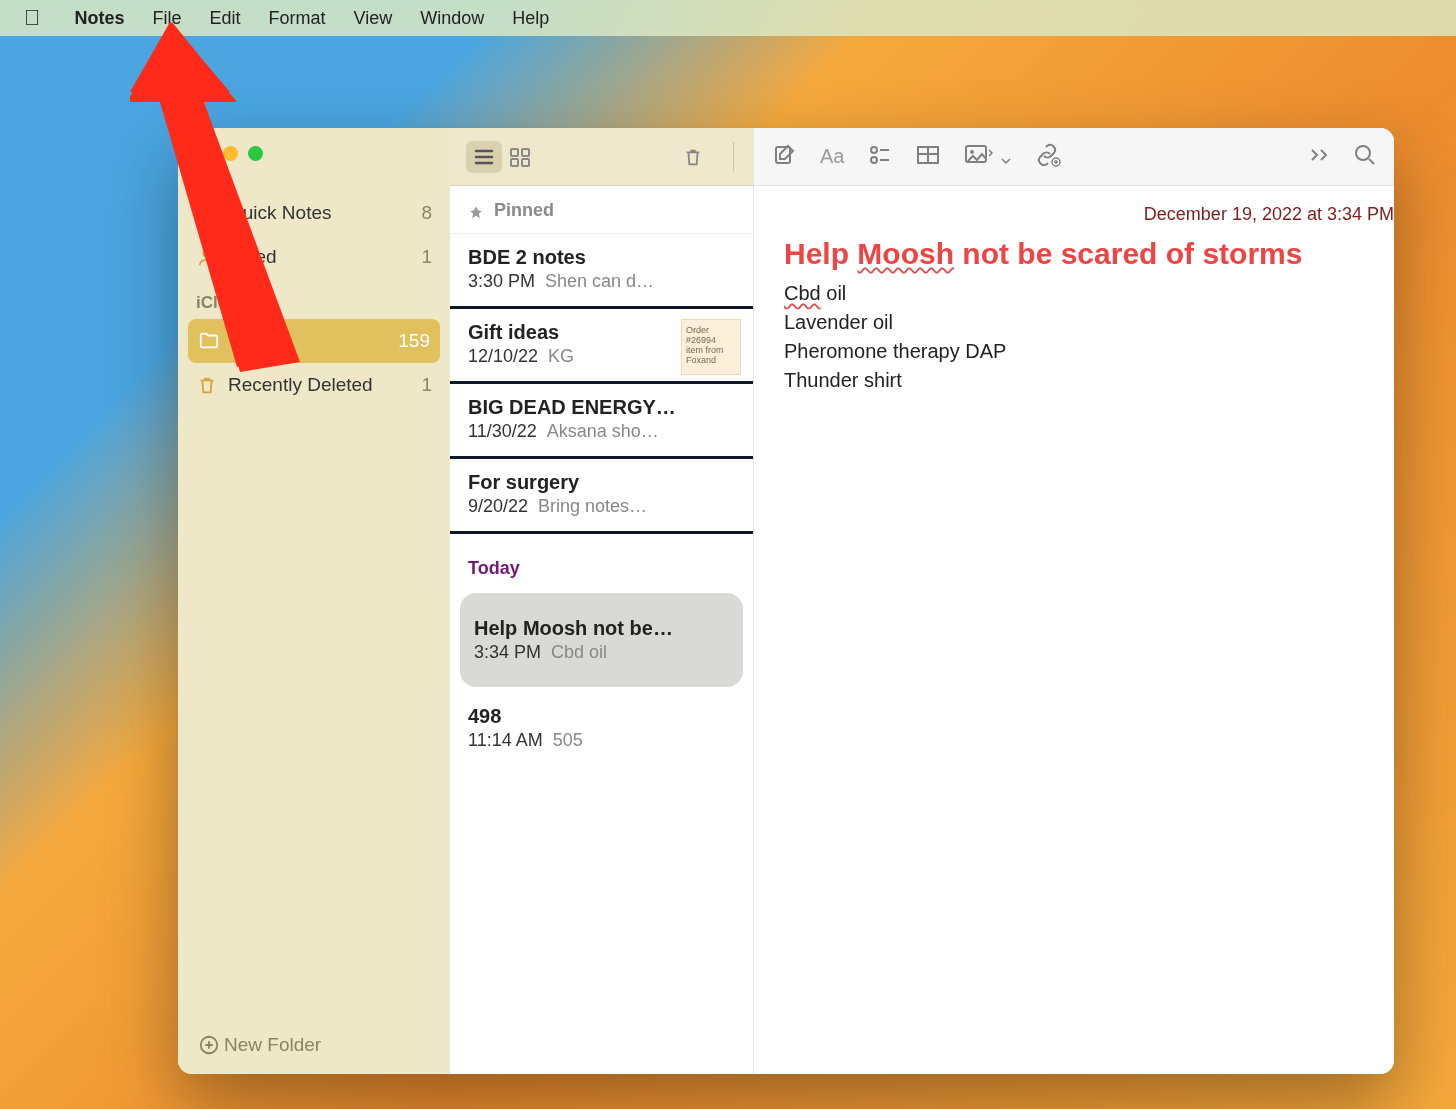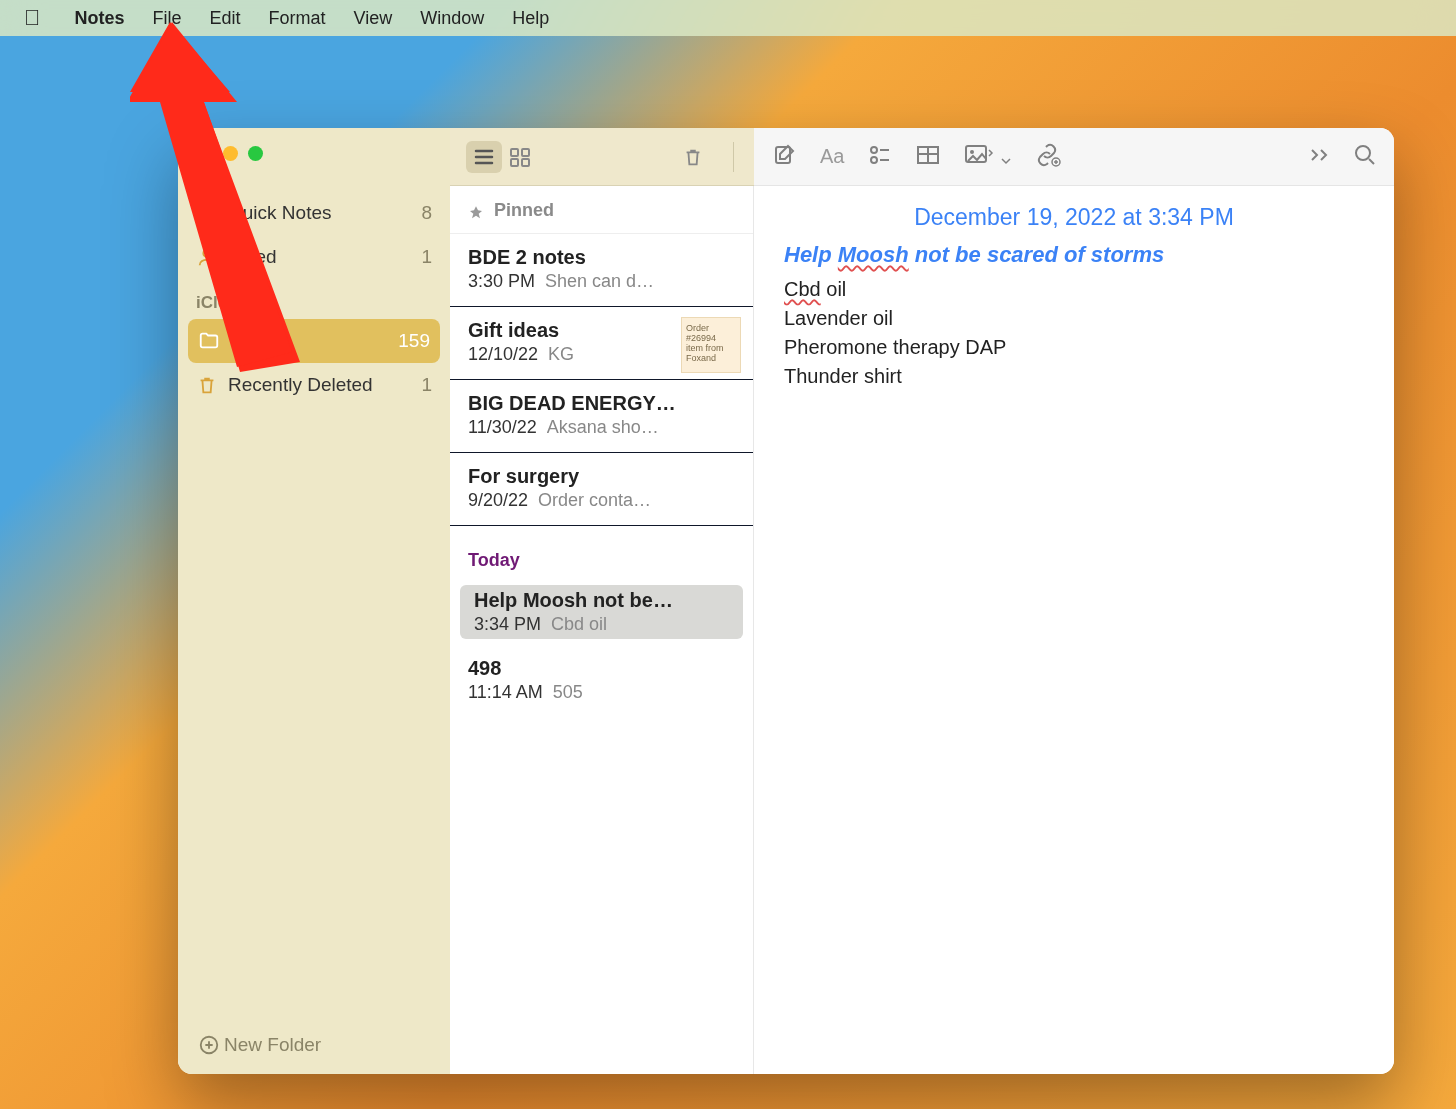--- a/index.html
+++ b/index.html
@@ -104,43 +104,43 @@
 }
 .toolbar-right .ticon { color:#808080; }
 .list-header {
   display:flex; align-items:flex-end; gap:10px;
   padding:14px 18px 12px 18px;
   color:#8a8a8a; font-size:18px; font-weight:600;
   border-bottom:1px solid #eee;
 }
 .note-item {
   padding:12px 18px 14px 18px;
-  border-bottom:1px solid #0f172a;
+  border-bottom:3px solid #0f172a;
   position:relative;
 }
 .note-item .title { font-weight:700; font-size:20px; color:#222; white-space:nowrap; overflow:hidden; text-overflow:ellipsis;}
 .note-item .sub { font-size:18px; color:#555; margin-top:2px; display:flex; gap:10px;}
 .note-item .sub .time { color:#333;}
 .note-item .sub .preview { color:#888; white-space:nowrap; overflow:hidden; text-overflow:ellipsis;}
 .note-item.selected {
-  background:#d9d9d6; border-radius:6px; margin:6px 10px; border-bottom:none;
-  padding:4px 14px;
+  background:#d9d9d6; border-radius:16px; margin:6px 10px; border-bottom:none;
+  padding:24px 14px;
 }
 .note-item .thumb {
   position:absolute; right:12px; top:10px;
   width:60px; height:56px; background:#fcefd9; border:1px solid #ecd9b5;
   font-size:9px; color:#7a6a4a; padding:6px 4px; line-height:1.1;
   overflow:hidden;
 }
 .section-label { color:#701a75; font-weight:600; font-size:18px; padding:24px 18px 8px 18px;}
 
 .detail { flex:1; background:#fff; display:flex; flex-direction:column;}
-.detail .date { text-align:center; color:#3b82f6; font-size:23px; padding:18px 0 10px 0;}
+.detail .date { text-align:right; color:#7f1d1d; font-size:18px; padding:18px 0 10px 0;}
 .detail .content { padding:0 30px; }
-.detail h1 { font-size:22px; font-weight:800; color:#3b82f6; line-height:1.25; margin-bottom:6px;font-style:italic;}
+.detail h1 { font-size:30px; font-weight:800; color:#ef4444; line-height:1.25; margin-bottom:6px;}
 .detail p { font-size:20px; color:#222; line-height:1.45;}
 .underline-red { text-decoration: underline wavy #e05050 1.5px; text-underline-offset:3px;}
 .topbar-wrap { display:flex; }
 .topbar-left { width:304px; }
 </style>
 </head>
 <body>
 
 <div class="menubar">
   <span class="apple"></span>
@@ -329,21 +329,21 @@
           <div class="title">BIG DEAD ENERGY…</div>
           <div class="sub">
               <span class="time">11/30/22</span>
               <span class="preview">Aksana sho…</span>
             </div>
         </div>
         <div class="note-item">
           <div class="title">For surgery</div>
           <div class="sub">
               <span class="time">9/20/22</span>
-              <span class="preview">Order conta…</span>
+              <span class="preview">Bring notes…</span>
             </div>
         </div>
 
         <div class="section-label">Today</div>
 
         <div class="note-item selected">
           <div class="title">Help Moosh not be…</div>
           <div class="sub">
               <span class="time">3:34 PM</span>
               <span class="preview">Cbd oil</span>

